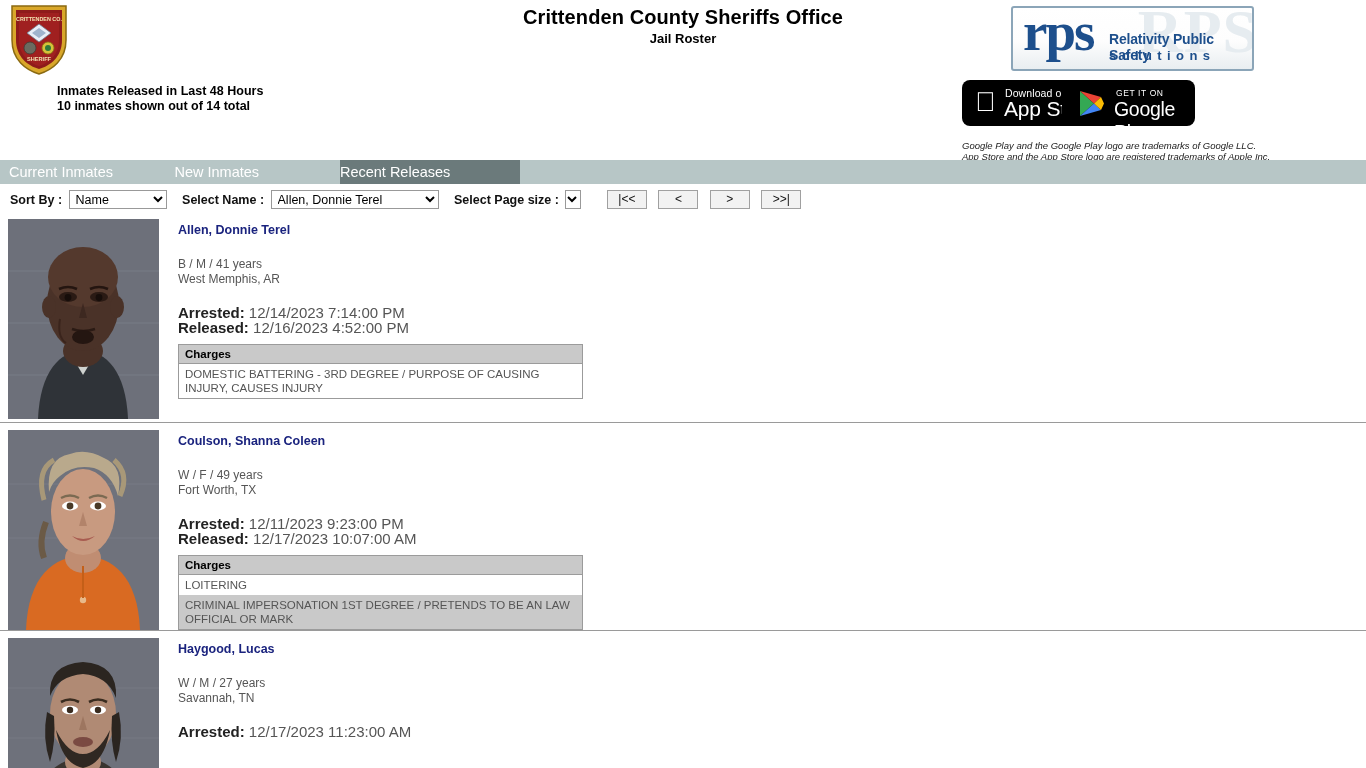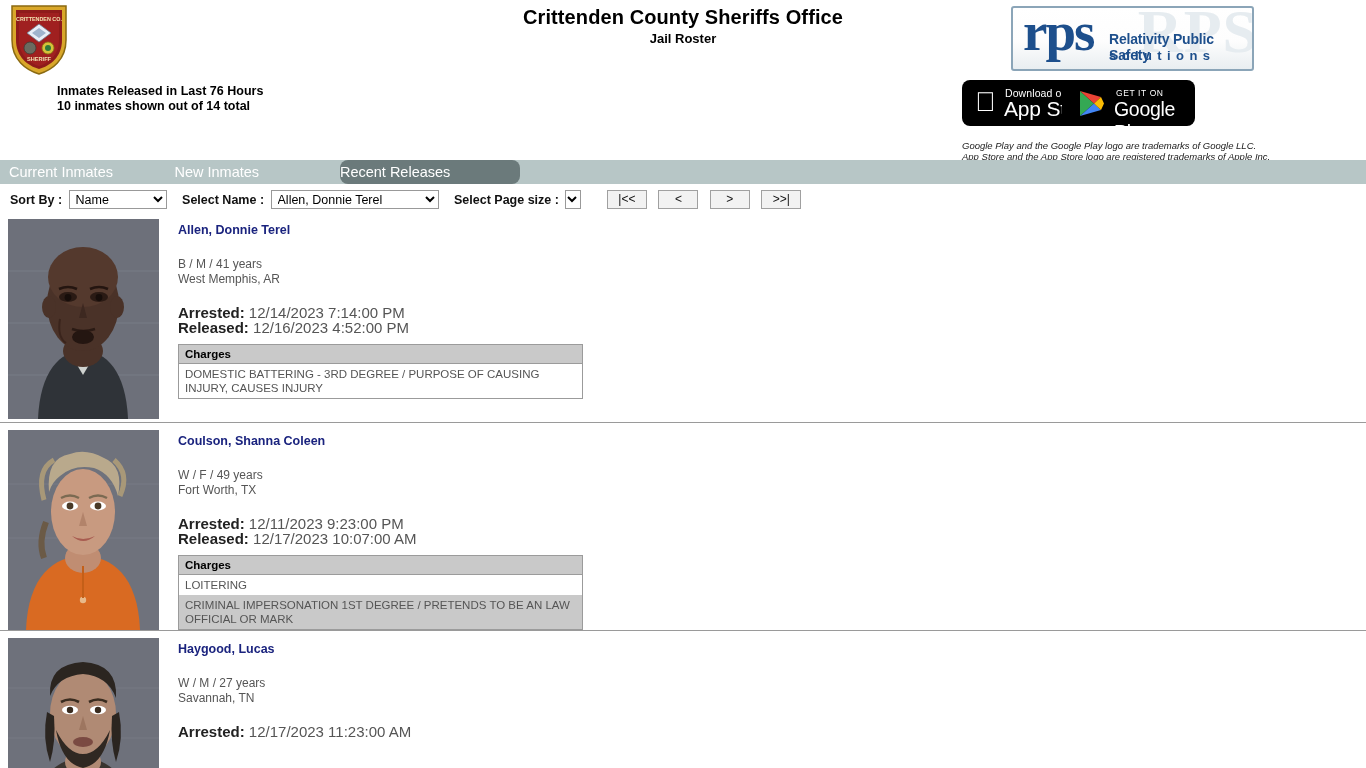--- a/index.html
+++ b/index.html
@@ -161,21 +161,21 @@
     line-height: 24px;
     padding: 0 16px;
     font-size: 14.5px;
     color: #ffffff;
     text-align: left;
     vertical-align: top;
     cursor: pointer;
     white-space: nowrap;
   }
   .tab.tab-wide { width: 161px; padding: 0; }
-  .tab.active { background: #6b7a7b; width: 180px; padding: 0; border-radius: 8px; }
+  .tab.active { background: #6b7a7b; width: 180px; padding: 0; }
 
   
   .controls {
     position: relative;
     height: 30px;
     padding: 6px 0 0 10px;
     font-size: 12.5px;
     color: #000000;
     white-space: nowrap;
   }
@@ -305,21 +305,21 @@
     <circle cx="40" cy="46" r="3" fill="#2f7a3a"></circle>
     <text x="31" y="59" font-size="5.6" fill="#f2e2b0" text-anchor="middle" font-family="Liberation Sans, sans-serif" font-weight="bold">SHERIFF</text>
   </svg>
 
   <div class="title-block">
     <div class="org-title">Crittenden County Sheriffs Office</div>
     <div class="org-subtitle">Jail Roster</div>
   </div>
 
   <div class="summary-block">
-    <div>Inmates Released in Last 76 Hours</div>
+    <div>Inmates Released in Last 48 Hours</div>
     <div>10 inmates shown out of 14 total</div>
   </div>
 
   <div class="rps-wrap">
     <div class="rps-ghost">RPS</div>
     <div class="rps-mark">rps</div>
     <div class="rps-line1">Relativity Public Safety</div>
     <div class="rps-line2">solutions</div>
   </div>
 

